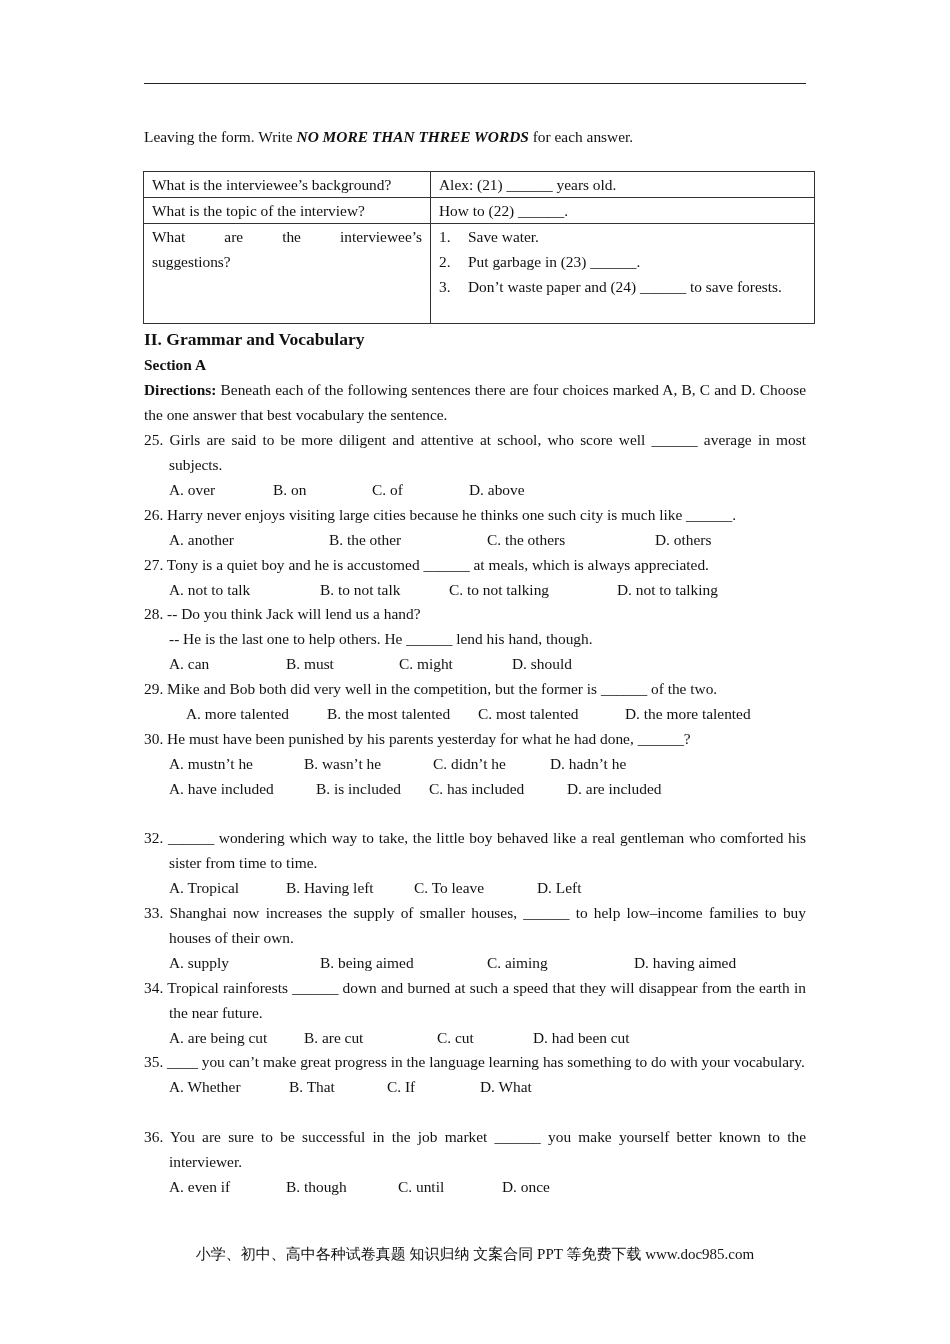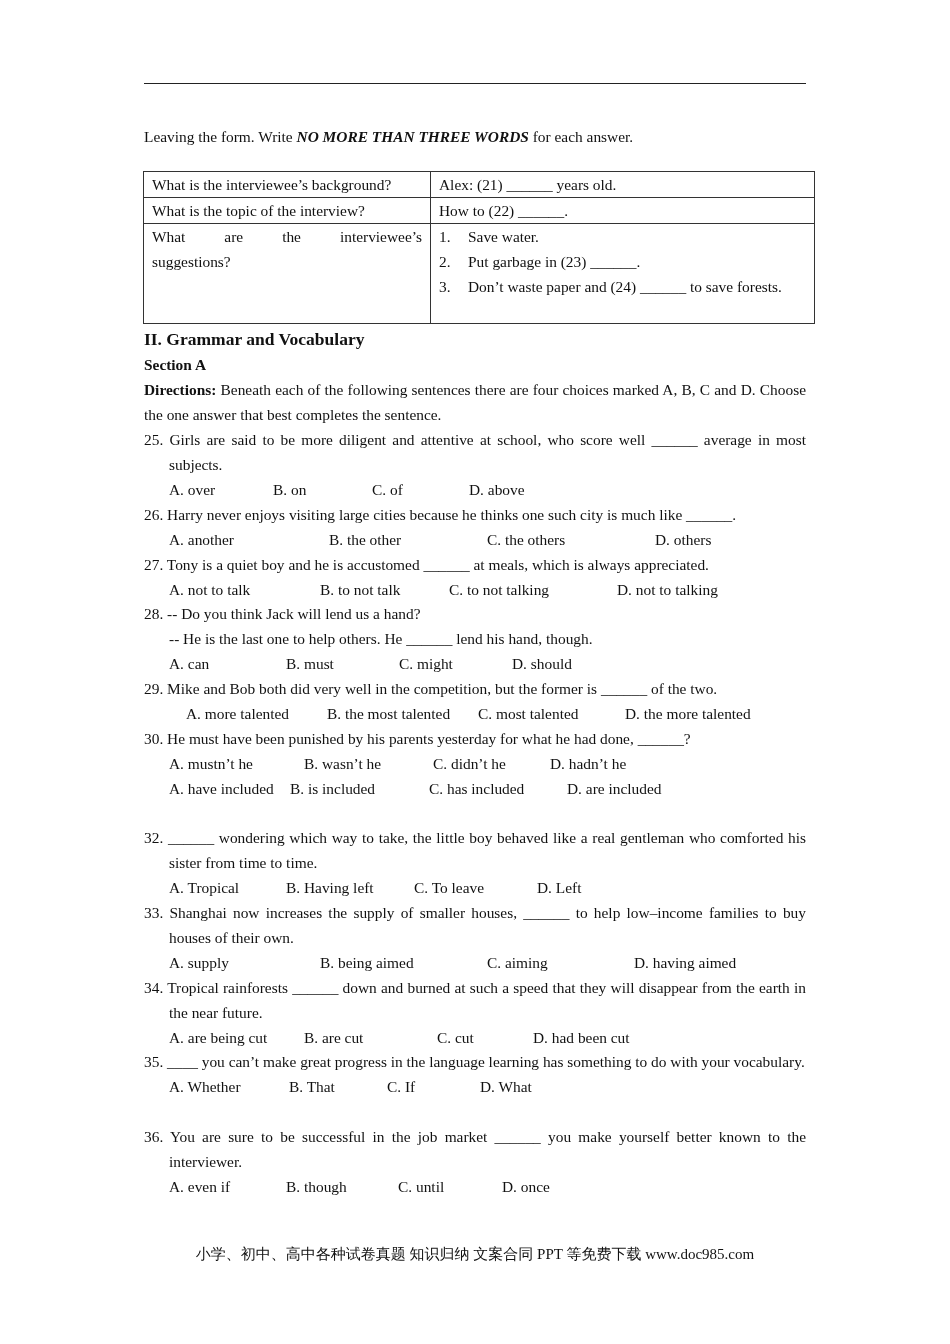--- a/index.html
+++ b/index.html
@@ -65,21 +65,21 @@
               <span class="num">3.</span>
               <span class="txt" style="text-align:justify;">Don’t waste paper and (24) ______ to save forests.</span>
             </div>
       </td>
     </tr>
   </tbody>
     </table>
 
   <div class="line h2">II. Grammar and Vocabulary</div>
   <div class="line h3">Section A</div>
-  <div class="line dir" style="text-align:justify;"><b>Directions:</b><span> Beneath each of the following sentences there are four choices marked A, B, C and D. Choose the one answer that best completes the sentence.</span></div>
+  <div class="line dir" style="text-align:justify;"><b>Directions:</b><span> Beneath each of the following sentences there are four choices marked A, B, C and D. Choose the one answer that best vocabulary the sentence.</span></div>
 
   <div class="q-block" style="top:427px;">
     <div class="q-text">25. Girls are said to be more diligent and attentive at school, who score well ______ average in most subjects.</div>
     <div class="opts">
       <span class="opt" style="left:25px">A. over</span>
       <span class="opt" style="left:129px">B. on</span>
       <span class="opt" style="left:228px">C. of</span>
       <span class="opt" style="left:325px">D. above</span>
     </div>
   </div>
@@ -131,21 +131,21 @@
       <span class="opt" style="left:25px">A. mustn’t he</span>
       <span class="opt" style="left:160px">B. wasn’t he</span>
       <span class="opt" style="left:289px">C. didn’t he</span>
       <span class="opt" style="left:406px">D. hadn’t he</span>
     </div>
   </div>
 
   <div class="q-block" style="top:776px;">
     <div class="opts">
       <span class="opt" style="left:25px">A. have included</span>
-      <span class="opt" style="left:146px">B. is included</span>
+      <span class="opt" style="left:172px">B. is included</span>
       <span class="opt" style="left:285px">C. has included</span>
       <span class="opt" style="left:423px">D. are included</span>
     </div>
   </div>
 
   <div class="q-block" style="top:825px;">
     <div class="q-text">32. ______ wondering which way to take, the little boy behaved like a real gentleman who comforted his sister from time to time.</div>
     <div class="opts">
       <span class="opt" style="left:25px">A. Tropical</span>
       <span class="opt" style="left:142px">B. Having left</span>

